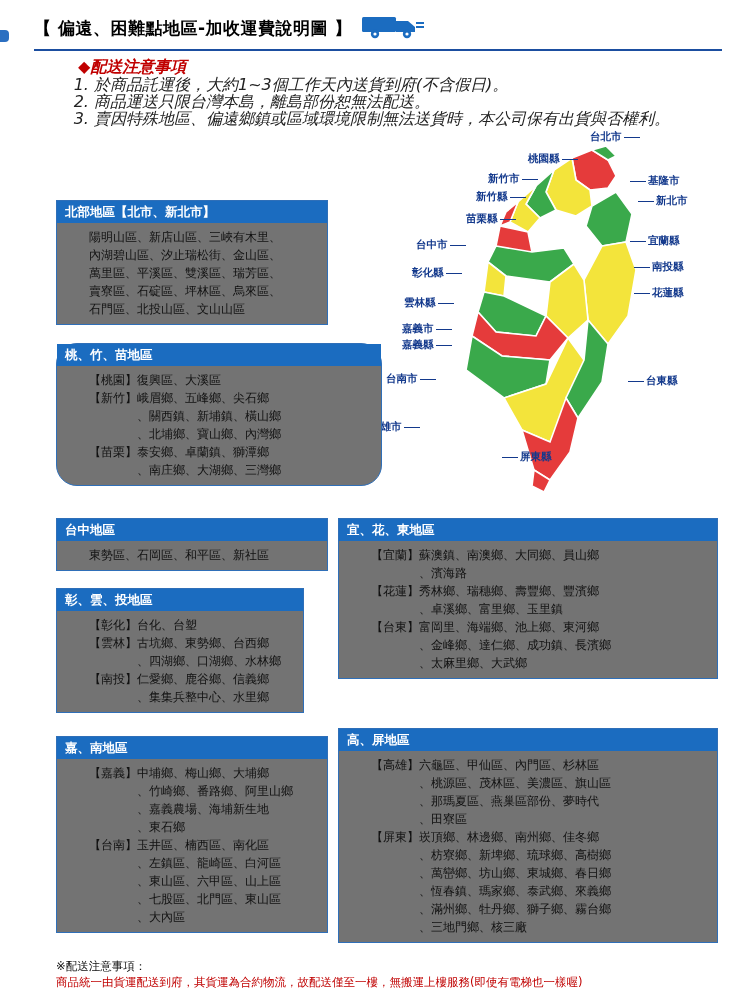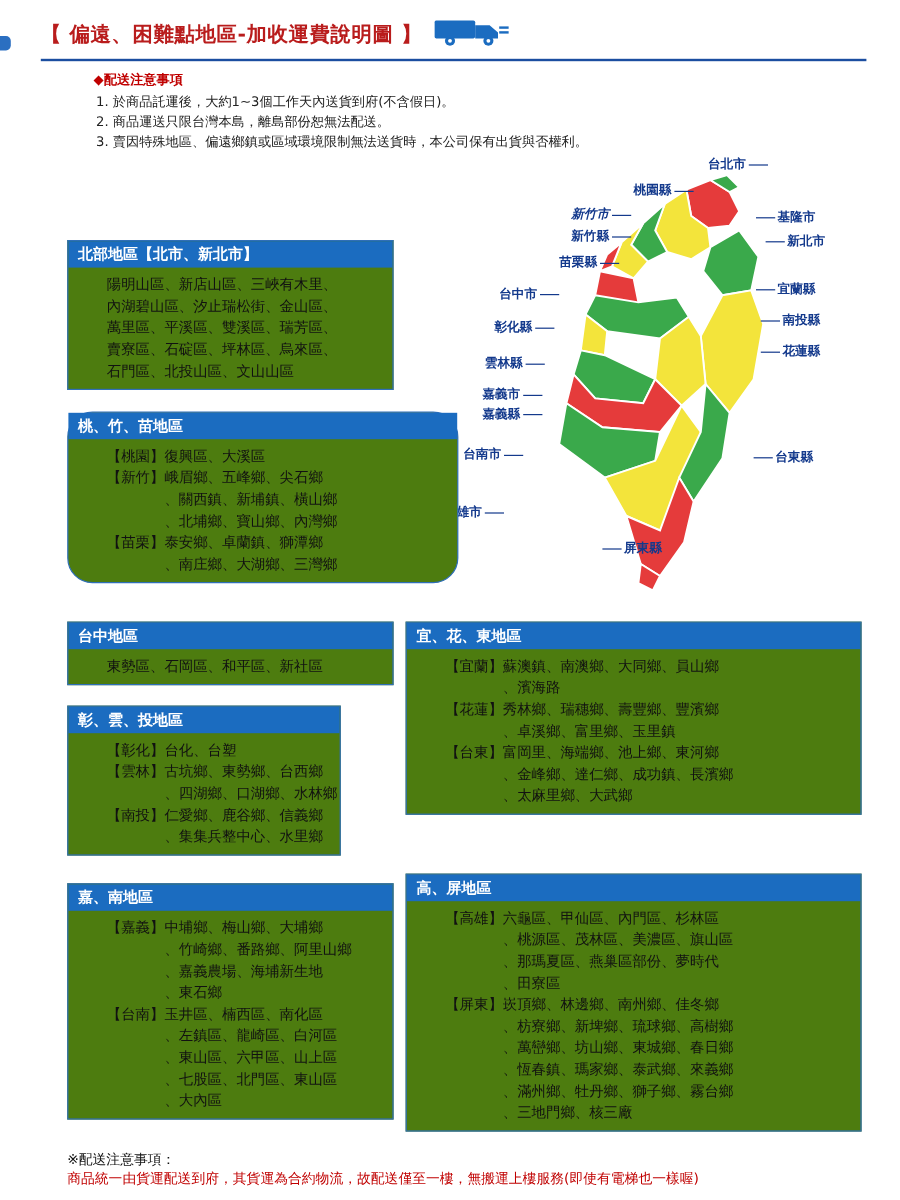--- a/index.html
+++ b/index.html
@@ -41,38 +41,39 @@
   
   .header {
     display: flex;
     align-items: center;
     gap: 10px;
     padding: 4px 0 2px 4px;
   }
   .header-title {
     font-size: 17px;
     font-weight: bold;
-    color: #b91c1c;
+    color: #000000;
     letter-spacing: 0.5px;
     white-space: nowrap;
   }
   .truck-icon { display: block; }
   .header-rule {
     height: 2px;
     background: #1b4ea0;
     margin: 4px 0 7px 4px;
     width: 688px;
   }
 
   
   .notes {
     padding-left: 48px;
     color: #222;
-    font-size: 11px;
+    font-size: 16px;
     line-height: 17px;
+    font-style: italic;
   }
   .notes .note-head {
     color: #c00000;
     font-weight: bold;
     margin-bottom: 1px;
   }
   .notes ol {
     margin: 0;
     padding-left: 16px;
   }
@@ -95,21 +96,21 @@
   .special-lines {
     font-size: 12px;
     line-height: 17px;
     margin-top: 3px;
     color: #111;
   }
 
   
   .box {
     border: 1px solid #2f6fb8;
-    background: #4d7c0f;
+    background: #737373;
     box-sizing: border-box;
   }
   .box-title {
     background: #1b6cc0;
     color: #ffffff;
     font-weight: bold;
     font-size: 12.5px;
     padding: 3px 8px;
     line-height: 16px;
   }
@@ -119,21 +120,21 @@
     line-height: 18px;
     color: #111;
   }
   .box-body .row { white-space: nowrap; padding-left: 24px; }
   .lbl { font-weight: normal; }
 
   
   .sec-north   { position: absolute; left: 56px;  top: 200px; width: 272px; }
   .sec-tao     { position: absolute; left: 56px;  top: 343px; width: 326px; border-radius: 21px; }
   .sec-taichung{ position: absolute; left: 56px;  top: 518px; width: 272px; }
-  .sec-chang   { position: absolute; left: 56px;  top: 588px; width: 228px; }
+  .sec-chang   { position: absolute; left: 56px;  top: 588px; width: 248px; }
   .sec-chianan { position: absolute; left: 56px;  top: 736px; width: 272px; }
   .sec-yihua   { position: absolute; left: 338px; top: 518px; width: 380px; }
   .sec-kaoping { position: absolute; left: 338px; top: 728px; width: 380px; }
 
   
   .map-wrap {
     position: absolute;
     left: 340px;
     top: 130px;
     width: 392px;
@@ -241,21 +242,21 @@
         <path d="M248 190 L268 214 L262 252 L238 288 L226 268 L244 230 Z" fill="#3aa94b"></path>
 
         <path d="M182 300 L210 312 L226 268 L238 288 L230 322 L210 350 L194 340 Z" fill="#e53b3b"></path>
 
         <path d="M194 340 L210 350 L204 362 L192 356 Z" fill="#e53b3b"></path>
       </g>
     </svg>
 
     <div class="map-label" style="left:250px; top:0;"><span>台北市</span><span class="tick"></span></div>
     <div class="map-label" style="left:188px; top:22px;"><span>桃園縣</span><span class="tick"></span></div>
-    <div class="map-label" style="left:136px; top:42px;font-style:italic;"><span>新竹市</span><span class="tick"></span></div>
+    <div class="map-label" style="left:148px; top:42px;"><span>新竹市</span><span class="tick"></span></div>
     <div class="map-label" style="left:288px; top:44px;"><span class="tick"></span><span>基隆市</span></div>
     <div class="map-label" style="left:136px; top:60px;"><span>新竹縣</span><span class="tick"></span></div>
     <div class="map-label" style="left:296px; top:64px;"><span class="tick"></span><span>新北市</span></div>
     <div class="map-label" style="left:126px; top:82px;"><span>苗栗縣</span><span class="tick"></span></div>
     <div class="map-label" style="left:76px; top:108px;"><span>台中市</span><span class="tick"></span></div>
     <div class="map-label" style="left:288px; top:104px;"><span class="tick"></span><span>宜蘭縣</span></div>
     <div class="map-label" style="left:292px; top:130px;"><span class="tick"></span><span>南投縣</span></div>
     <div class="map-label" style="left:72px; top:136px;"><span>彰化縣</span><span class="tick"></span></div>
     <div class="map-label" style="left:292px; top:156px;"><span class="tick"></span><span>花蓮縣</span></div>
     <div class="map-label" style="left:64px; top:166px;"><span>雲林縣</span><span class="tick"></span></div>

